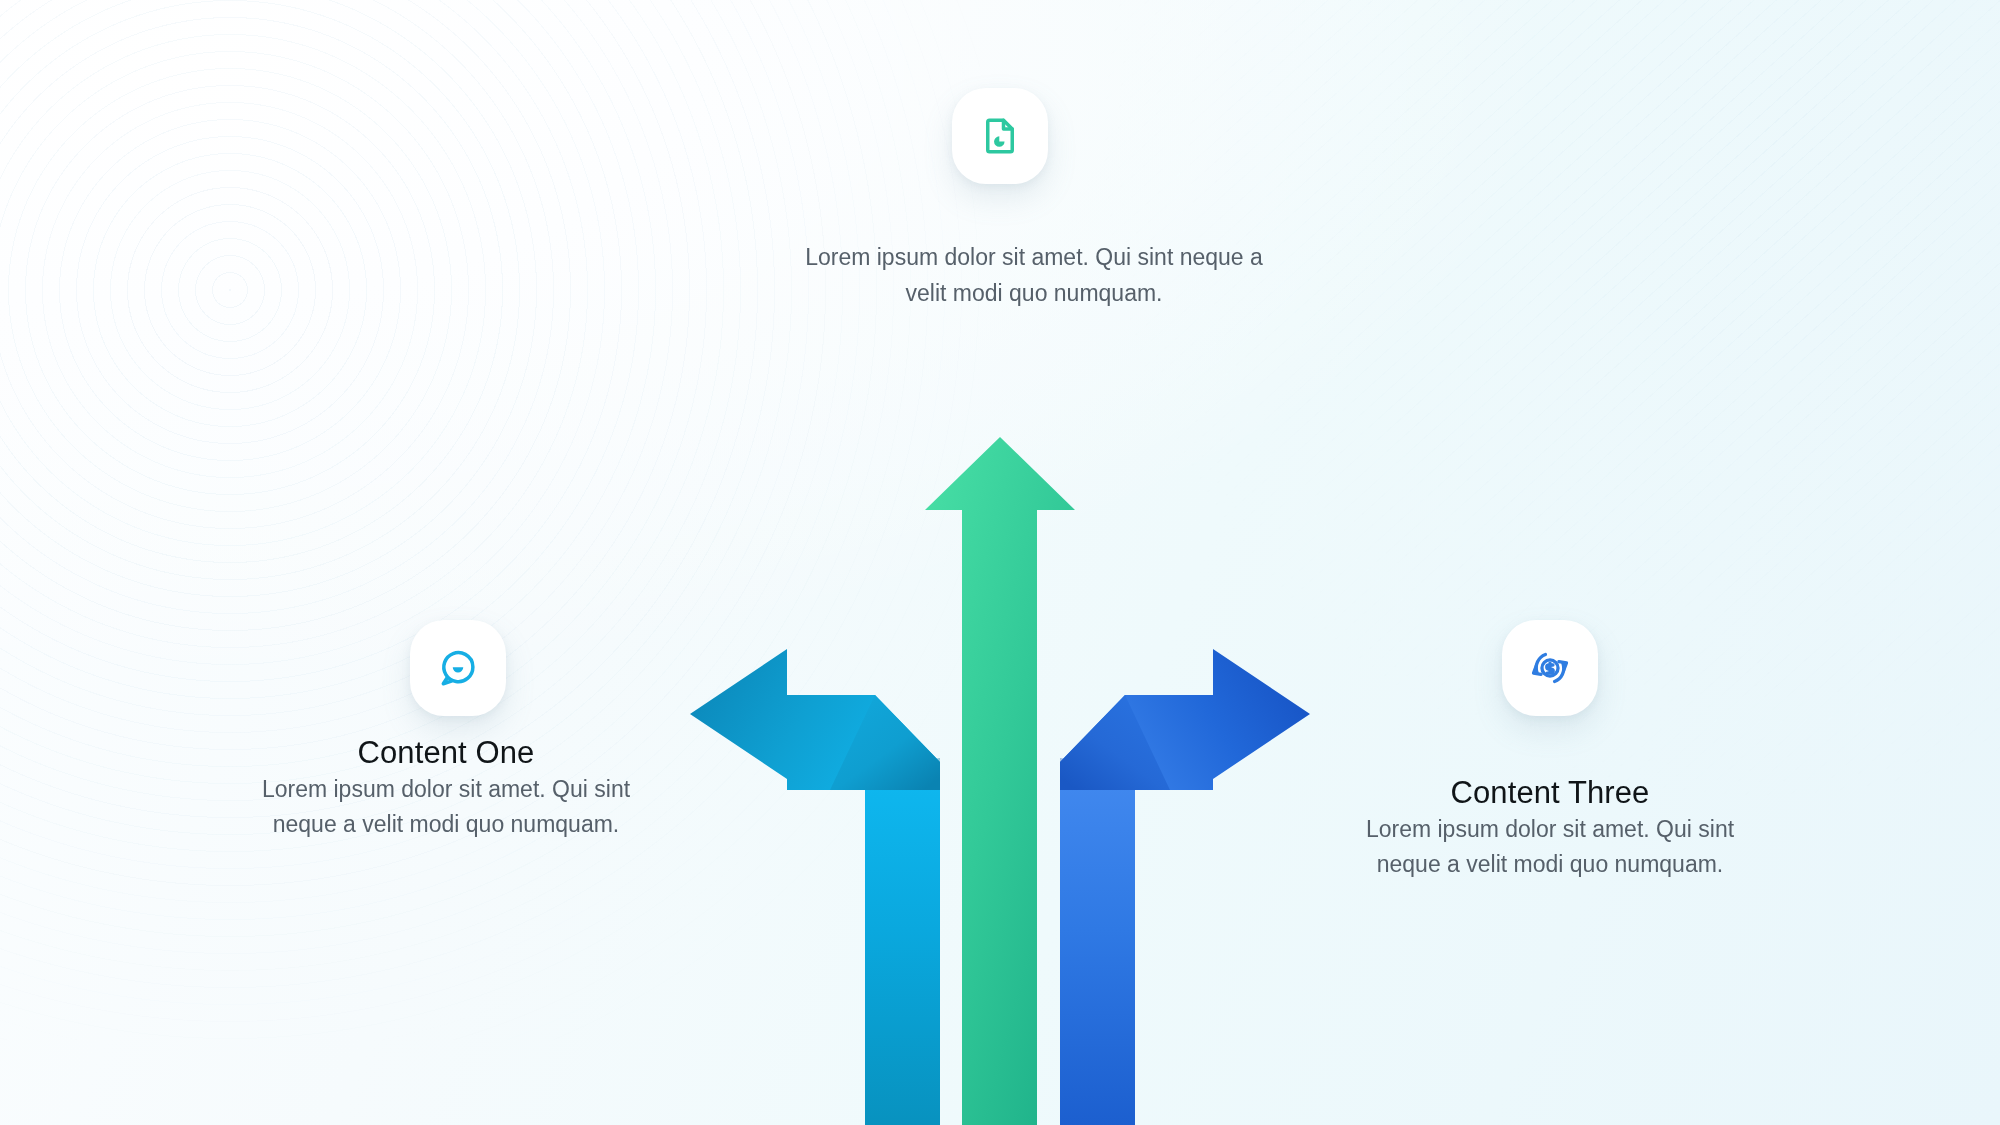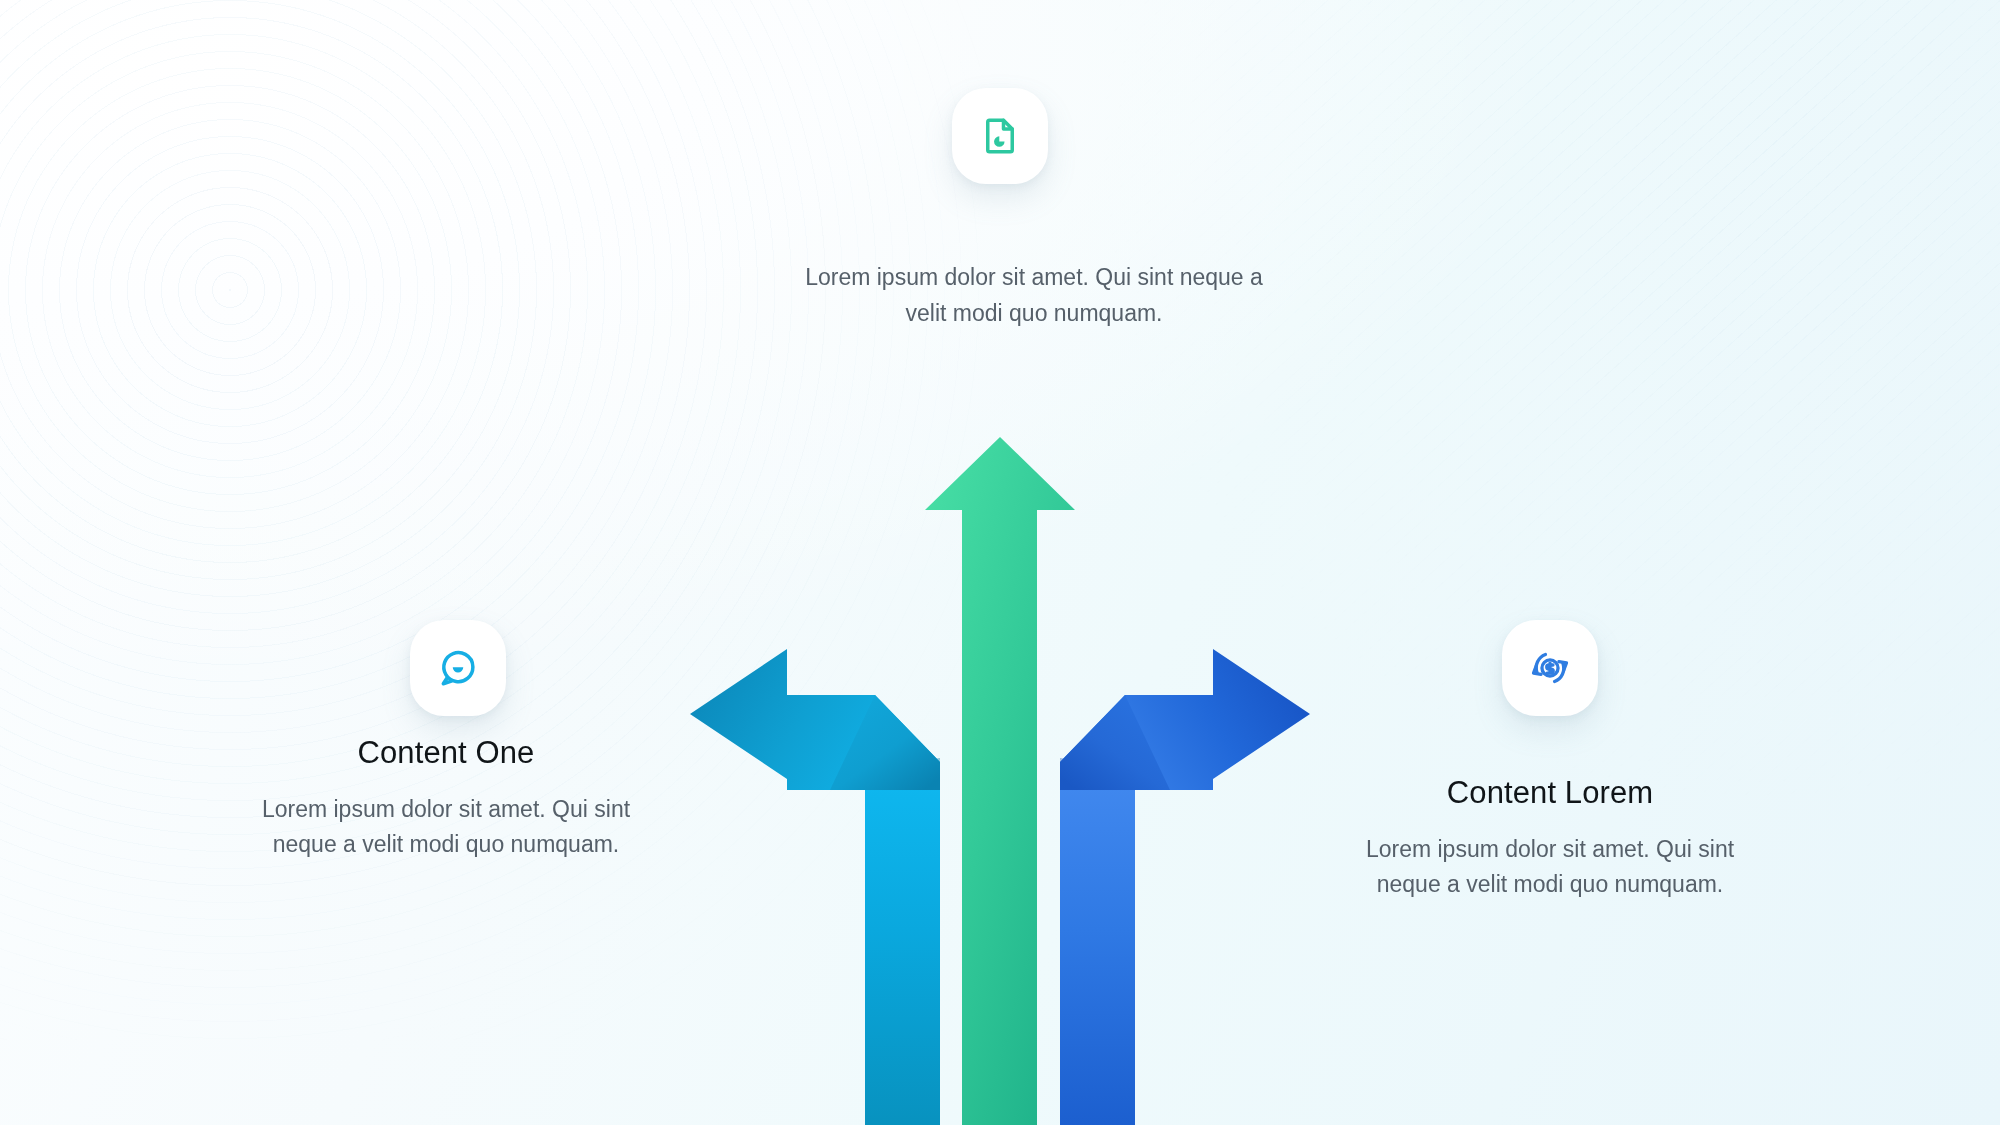--- a/index.html
+++ b/index.html
@@ -46,21 +46,21 @@
     box-shadow:0 14px 30px rgba(120,150,170,0.16), 0 3px 9px rgba(120,150,170,0.10);
   }
   .badge svg { display:block; }
 
   .block { position:absolute; text-align:center; }
   .block h2 {
     font-size:31px; font-weight:400; color:#101518;
     letter-spacing:.1px; line-height:1.22; white-space:nowrap;
   }
   .block p {
-    margin-top:20px; font-size:23px; font-weight:400;
+    font-size:23px; font-weight:400;
     color:#56606a; line-height:1.55;
   }
 
   #badge-two  { left:952px;  top:88px; }
   #badge-one  { left:410px;  top:620px; }
   #badge-three{ left:1502px; top:620px; }
 
   #block-two  { left:784px; top:240px; width:500px; }
   #block-one  { left:236px; top:734px; width:420px; }
   #block-three{ left:1340px;top:774px; width:420px; }
@@ -179,17 +179,17 @@
   <div class="block" id="block-two">
     <p>Lorem ipsum dolor sit amet. Qui sint neque a velit modi quo numquam.</p>
   </div>
 
   <div class="block" id="block-one">
     <h2>Content One</h2>
     <p>Lorem ipsum dolor sit amet. Qui sint neque a velit modi quo numquam.</p>
   </div>
 
   <div class="block" id="block-three">
-    <h2>Content Lorem</h2>
+    <h2>Content Three</h2>
     <p>Lorem ipsum dolor sit amet. Qui sint neque a velit modi quo numquam.</p>
   </div>
 
 </div>
 
 </body></html>

